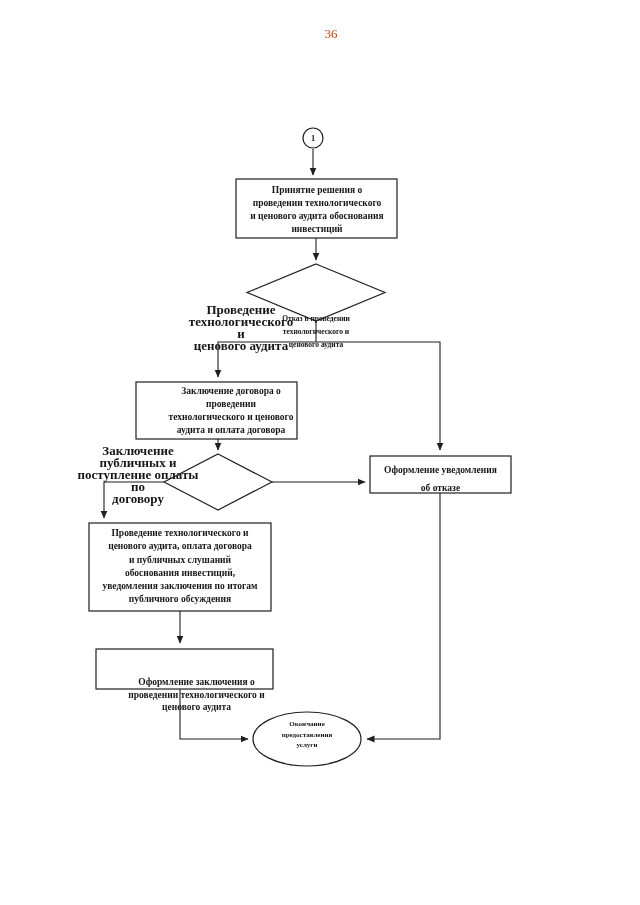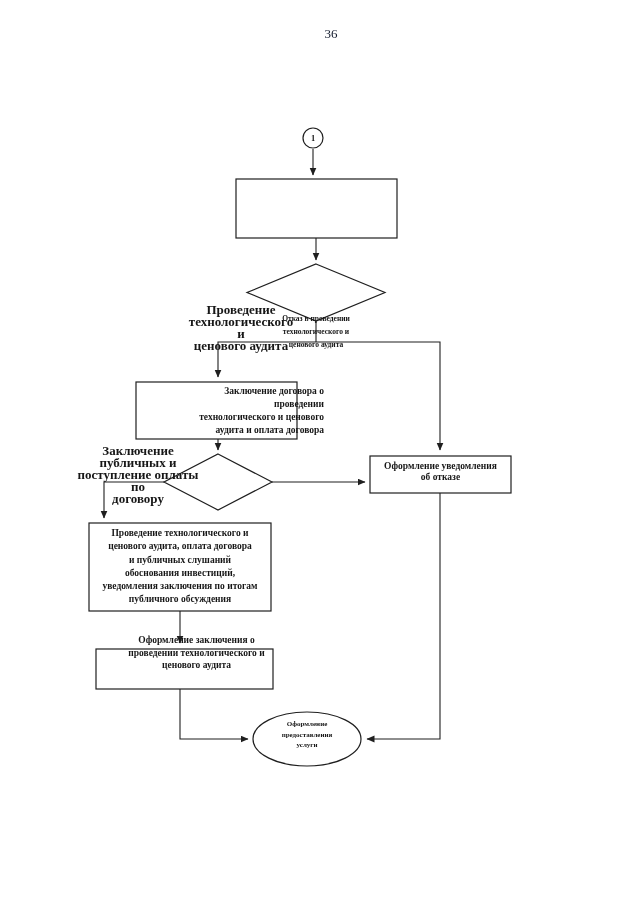--- a/index.html
+++ b/index.html
@@ -19,33 +19,33 @@
     white-space:pre-line;
     color:#171717;
     font-weight:bold;
     font-family:"Liberation Serif", serif;
   }
   .node-txt{font-size:9.5px;line-height:13px;}
   .edge-lbl{font-size:13px;line-height:12px;}
   .small-txt{font-size:7.5px;line-height:13px;margin-top:40px;}
   .page-number{
     position:absolute;left:311px;top:26px;width:40px;
-    text-align:center;font-size:13px;color:#0f172a;
+    text-align:center;font-size:13px;color:#c2410c;
     font-family:"Liberation Serif", serif;
   }
   .circle-lbl{left:305px;top:132px;width:16px;font-size:8.5px;line-height:12px;}
   .t-start{left:238px;top:184px;width:158px;}
   .t-d1{left:259px;top:272px;width:114px;}
   .t-lbl-conduct{left:187px;top:304px;width:108px;}
-  .t-contract{left:138px;top:385px;width:186px;text-align:right;}
+  .t-contract{left:138px;top:385px;width:186px;}
   .t-lbl-ok{left:72px;top:445px;width:132px;}
   .t-lbl-ref{left:261px;top:439px;width:110px;}
-  .t-refbox{left:372px;top:461px;width:137px;line-height:11px;}
+  .t-refbox{left:372px;top:461px;width:137px;line-height:18px;}
   .t-audit{left:92px;top:527px;width:176px;line-height:13.3px;}
-  .t-concl{left:98px;top:634px;width:197px;line-height:12.5px;}
+  .t-concl{left:98px;top:676px;width:197px;line-height:12.5px;}
   .t-end{left:265px;top:719px;width:84px;font-size:7px;line-height:10.5px;}
 </style>
 </head>
 <body>
 
 <div class="page">
 
   <div class="page-number">36</div>
 
   <svg class="canvas" width="640" height="905" viewBox="0 0 640 905">
@@ -73,20 +73,24 @@
     <path class="conn" d="M218,439 V450" marker-end="url(#arw)"></path>
     <polyline class="conn" points="164,482 104,482 104,518" marker-end="url(#arw)"></polyline>
     <path class="conn" d="M272,482 H365" marker-end="url(#arw)"></path>
     <path class="conn" d="M180,611 V643" marker-end="url(#arw)"></path>
     <polyline class="conn" points="180,689 180,739 248,739" marker-end="url(#arw)"></polyline>
     <polyline class="conn" points="440,493 440,739 367,739" marker-end="url(#arw)"></polyline>
   </svg>
 
   <div class="txt circle-lbl">1</div>
 
+  <div class="txt node-txt t-start">Принятие решения о
+проведении технологического
+и ценового аудита обоснования
+инвестиций</div>
 
   <div class="txt small-txt t-d1">Отказ в проведении
 технологического и
 ценового аудита</div>
 
   <div class="txt edge-lbl t-lbl-conduct">Проведение
 технологического и
 ценового аудита</div>
 
   <div class="txt node-txt t-contract">Заключение договора о
@@ -106,17 +110,17 @@
 ценового аудита, оплата договора
 и публичных слушаний
 обоснования инвестиций,
 уведомления заключения по итогам
 публичного обсуждения</div>
 
   <div class="txt node-txt t-concl">Оформление заключения о
 проведении технологического и
 ценового аудита</div>
 
-  <div class="txt t-end">Оформление
+  <div class="txt t-end">Окончание
 предоставления
 услуги</div>
 
 </div>
 
 </body></html>

